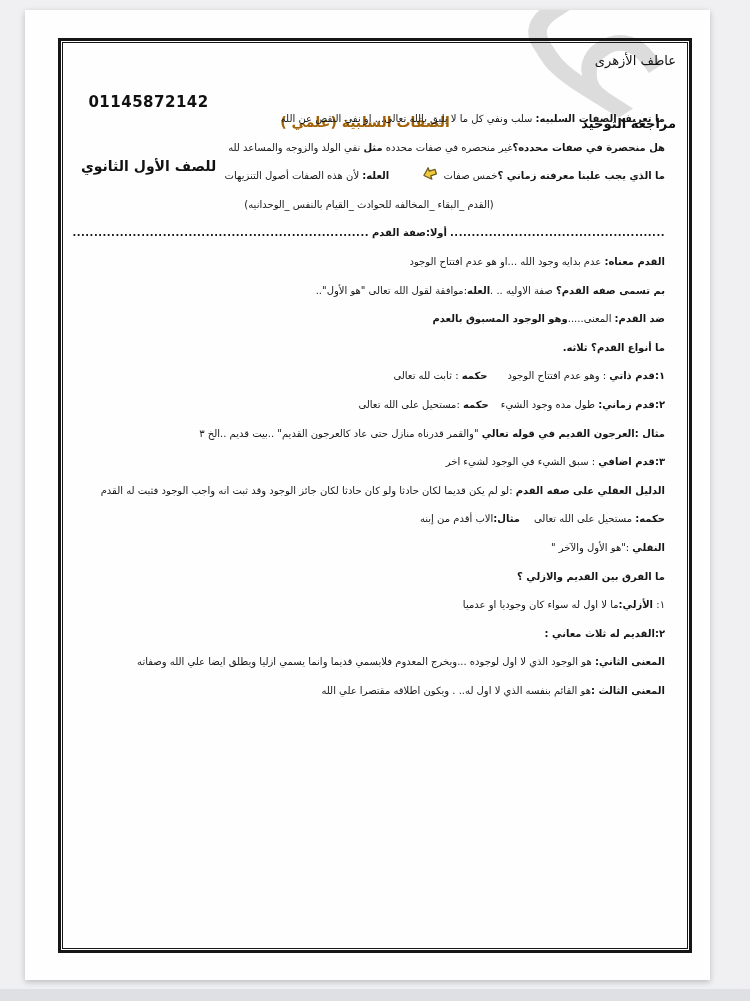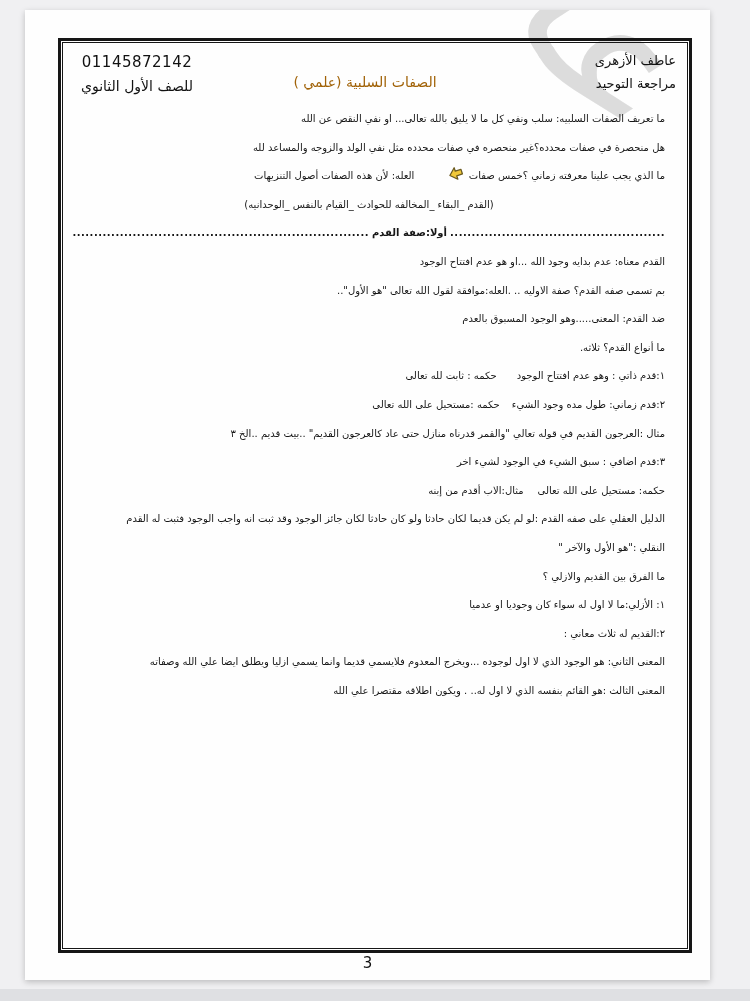--- a/index.html
+++ b/index.html
@@ -7,21 +7,21 @@
   .stage{position:relative;width:750px;height:1001px;background:#f0f0f2;overflow:hidden;}
   .stage::after{content:"";position:absolute;left:0;right:0;bottom:0;height:12px;background:#dfe0e3;}
   .page{position:absolute;left:25px;top:10px;width:685px;height:970px;background:#fefefe;
         box-shadow:0 2px 6px rgba(0,0,0,.22);overflow:hidden;}
   .watermark{position:absolute;top:55px;right:-25px;transform:rotate(57deg);transform-origin:100% 0;
         font-size:190px;line-height:1;color:#bcbcbc;opacity:.5;white-space:nowrap;z-index:0;
         direction:rtl;pointer-events:none;}
   .frame{position:absolute;left:33px;top:28px;width:634px;height:915px;border:3px solid #161616;
         box-sizing:border-box;z-index:1;}
   .frame-inner{position:absolute;inset:1px;border:1px solid #161616;pointer-events:none;}
-  .b{font-weight:400;}
+  .b{font-weight:700;margin-top:40px;}
   .h-right{position:absolute;top:8px;right:13px;font-size:13px;line-height:23px;direction:rtl;text-align:right;color:#111;}
   .h-center{position:absolute;top:33px;left:180px;right:200px;text-align:center;font-size:14px;direction:rtl;color:#a16207;}
   .h-left{position:absolute;top:9px;left:20px;font-size:14px;line-height:24px;text-align:center;color:#111;}
   .h-left .phone{font-size:15px;letter-spacing:.5px;}
   .content{position:absolute;top:64px;right:24px;left:12px;direction:rtl;text-align:right;
         font-size:10px;line-height:28.6px;color:#161616;}
   .ln{min-height:28.6px;}
   .center{text-align:center;}
   .justify{text-align:justify;}
   .sp{display:inline-block;height:1px;}
@@ -66,22 +66,22 @@
             <span class="dots-l">....................................................................................................</span>
           </div>
           <div class="ln"><span class="b">القدم معناه:</span><span> عدم بدايه وجود الله ...او هو عدم افتتاح الوجود</span></div>
           <div class="ln"><span class="b">بم تسمى صفه القدم؟</span><span> صفة الاوليه .. .</span><span class="b">العله</span><span>:موافقة لقول الله تعالى "هو الأول"..</span></div>
           <div class="ln"><span class="b">ضد القدم:</span><span> المعنى.....</span><span class="b">وهو الوجود المسبوق بالعدم</span></div>
           <div class="ln"><span class="b">ما أنواع القدم؟ ثلاثه.</span></div>
           <div class="ln"><span class="b">١:قدم ذاتي</span><span> : وهو عدم افتتاح  الوجود</span><span class="sp" style="width: 20px;"></span><span class="b">حكمه</span><span> : ثابت لله تعالى</span></div>
           <div class="ln"><span class="b">٢:قدم زماني:</span><span> طول مده وجود الشيء</span><span class="sp" style="width: 12px;"></span><span class="b">حكمه</span><span> :مستحيل على الله تعالى</span></div>
           <div class="ln"><span class="b">مثال :العرجون القديم في قوله تعالي</span><span> "والقمر قدرناه منازل حتى عاد كالعرجون القديم" ..بيت قديم ..الخ ٣</span></div>
           <div class="ln"><span class="b">٣:قدم اضافي</span><span> : سبق الشيء في الوجود لشيء اخر</span></div>
+          <div class="ln justify"><span class="b">الدليل العقلي على صفه القدم</span><span> :لو لم يكن قديما لكان حادثا ولو كان حادثا لكان جائز الوجود وقد ثبت انه واجب الوجود فثبت له القدم</span></div>
           <div class="ln"><span class="b">حكمه:</span><span> مستحيل على الله تعالى</span><span class="sp" style="width: 14px;"></span><span class="b">مثال:</span><span>الاب أقدم من إبنه</span></div>
-          <div class="ln justify"><span class="b">الدليل العقلي على صفه القدم</span><span> :لو لم يكن قديما لكان حادثا ولو كان حادثا لكان جائز الوجود وقد ثبت انه واجب الوجود فثبت له القدم</span></div>
           <div class="ln"><span class="b">النقلي</span><span> :"هو الأول والآخر "</span></div>
           <div class="ln"><span class="b">ما الفرق بين القديم والازلي ؟</span></div>
           <div class="ln"><span>١: </span><span class="b">الأزلي:</span><span>ما لا اول له سواء كان وجوديا او عدميا</span></div>
           <div class="ln"><span class="b">٢:القديم له ثلاث معاني :</span></div>
           <div class="ln justify"><span class="b">المعنى الثاني:</span><span> هو الوجود الذي لا اول لوجوده ...ويخرج المعدوم فلايسمي قديما وانما يسمي ازليا ويطلق ايضا علي الله وصفاته</span></div>
           <div class="ln"><span class="b">المعنى الثالث :</span><span>هو القائم بنفسه الذي لا اول له.. . ويكون اطلاقه مقتصرا علي الله</span></div>
         </div>
     </div>
     <div class="page-num b">3</div>
   </div>

